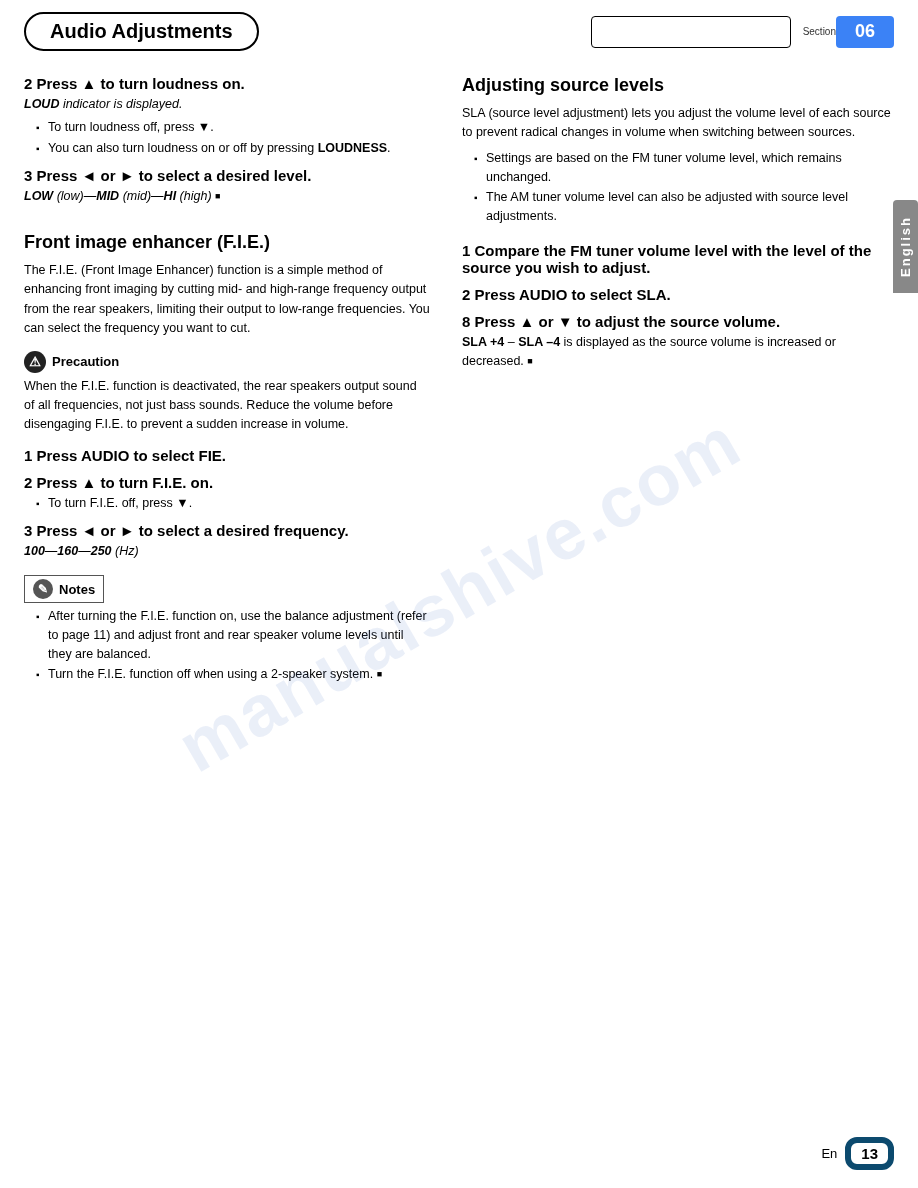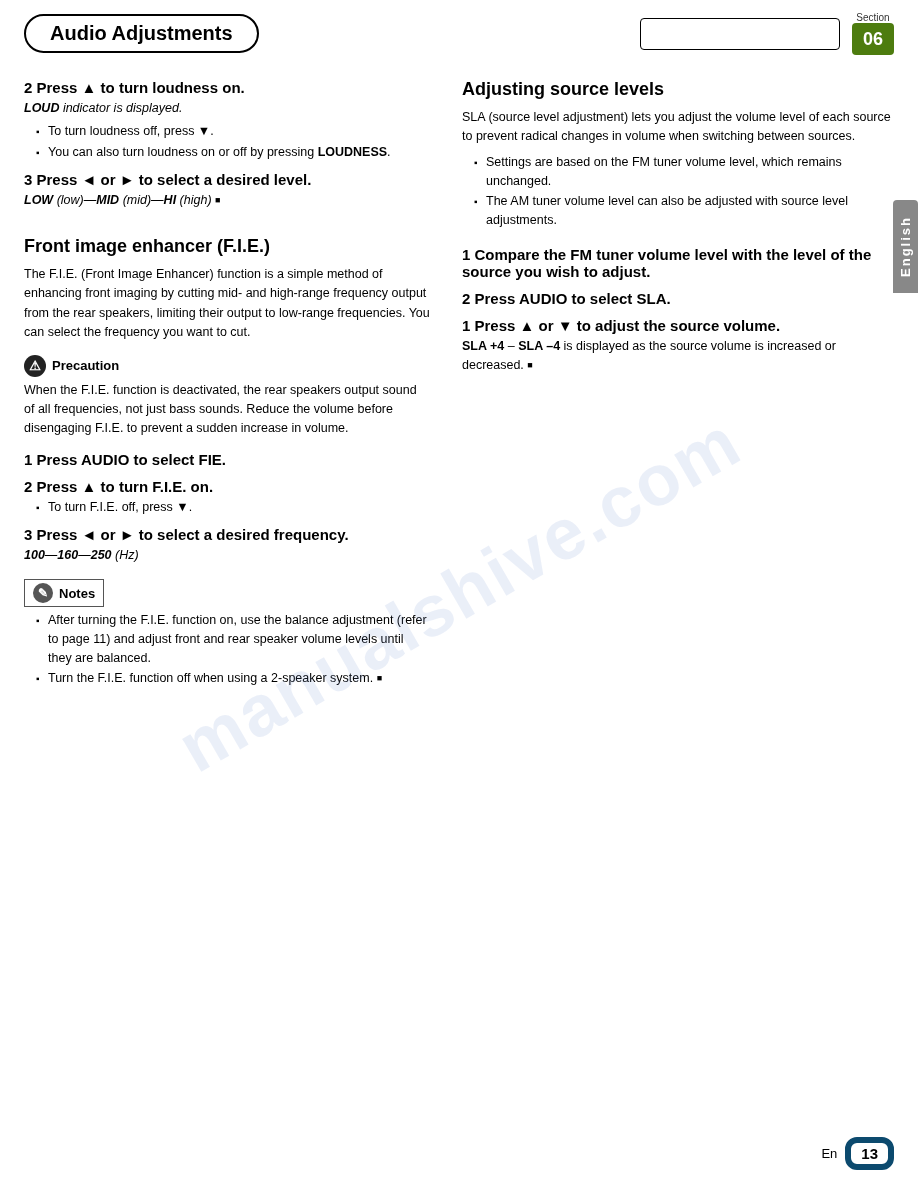--- a/index.html
+++ b/index.html
@@ -61,34 +61,34 @@
     }
     .search-box {
       border: 1.5px solid #000;
       border-radius: 4px;
       width: 200px;
       height: 32px;
       padding: 4px 8px;
     }
     .section-badge {
       display: flex;
-      flex-direction: column;
+      flex-direction: row;
       align-items: center;
       font-size: 11px;
     }
     .section-label {
       font-size: 10px;
       color: #333;
     }
     .section-num {
-      background: #4d7c0f;
+      background: #3b82f6;
       color: #fff;
       font-size: 18px;
       font-weight: bold;
-      width: 42px;
+      width: 58px;
       height: 32px;
       display: flex;
       align-items: center;
       justify-content: center;
       border-radius: 4px;
     }
 
     
     .english-tab {
       position: absolute;
@@ -347,21 +347,21 @@
 
     <div class="section-step">
       <div class="step-header">1   Compare the FM tuner volume level with the level of the source you wish to adjust.</div>
     </div>
 
     <div class="section-step">
       <div class="step-header">2   Press AUDIO to select SLA.</div>
     </div>
 
     <div class="section-step">
-      <div class="step-header">1   Press ▲ or ▼ to adjust the source volume.</div>
+      <div class="step-header">8   Press ▲ or ▼ to adjust the source volume.</div>
       <p>
         <strong>SLA +4</strong> – <strong>SLA –4</strong> is displayed as the source volume is increased or decreased. <span class="small-square">■</span>
       </p>
     </div>
 
   </div>
 
 </div>
 
 <div class="footer">

